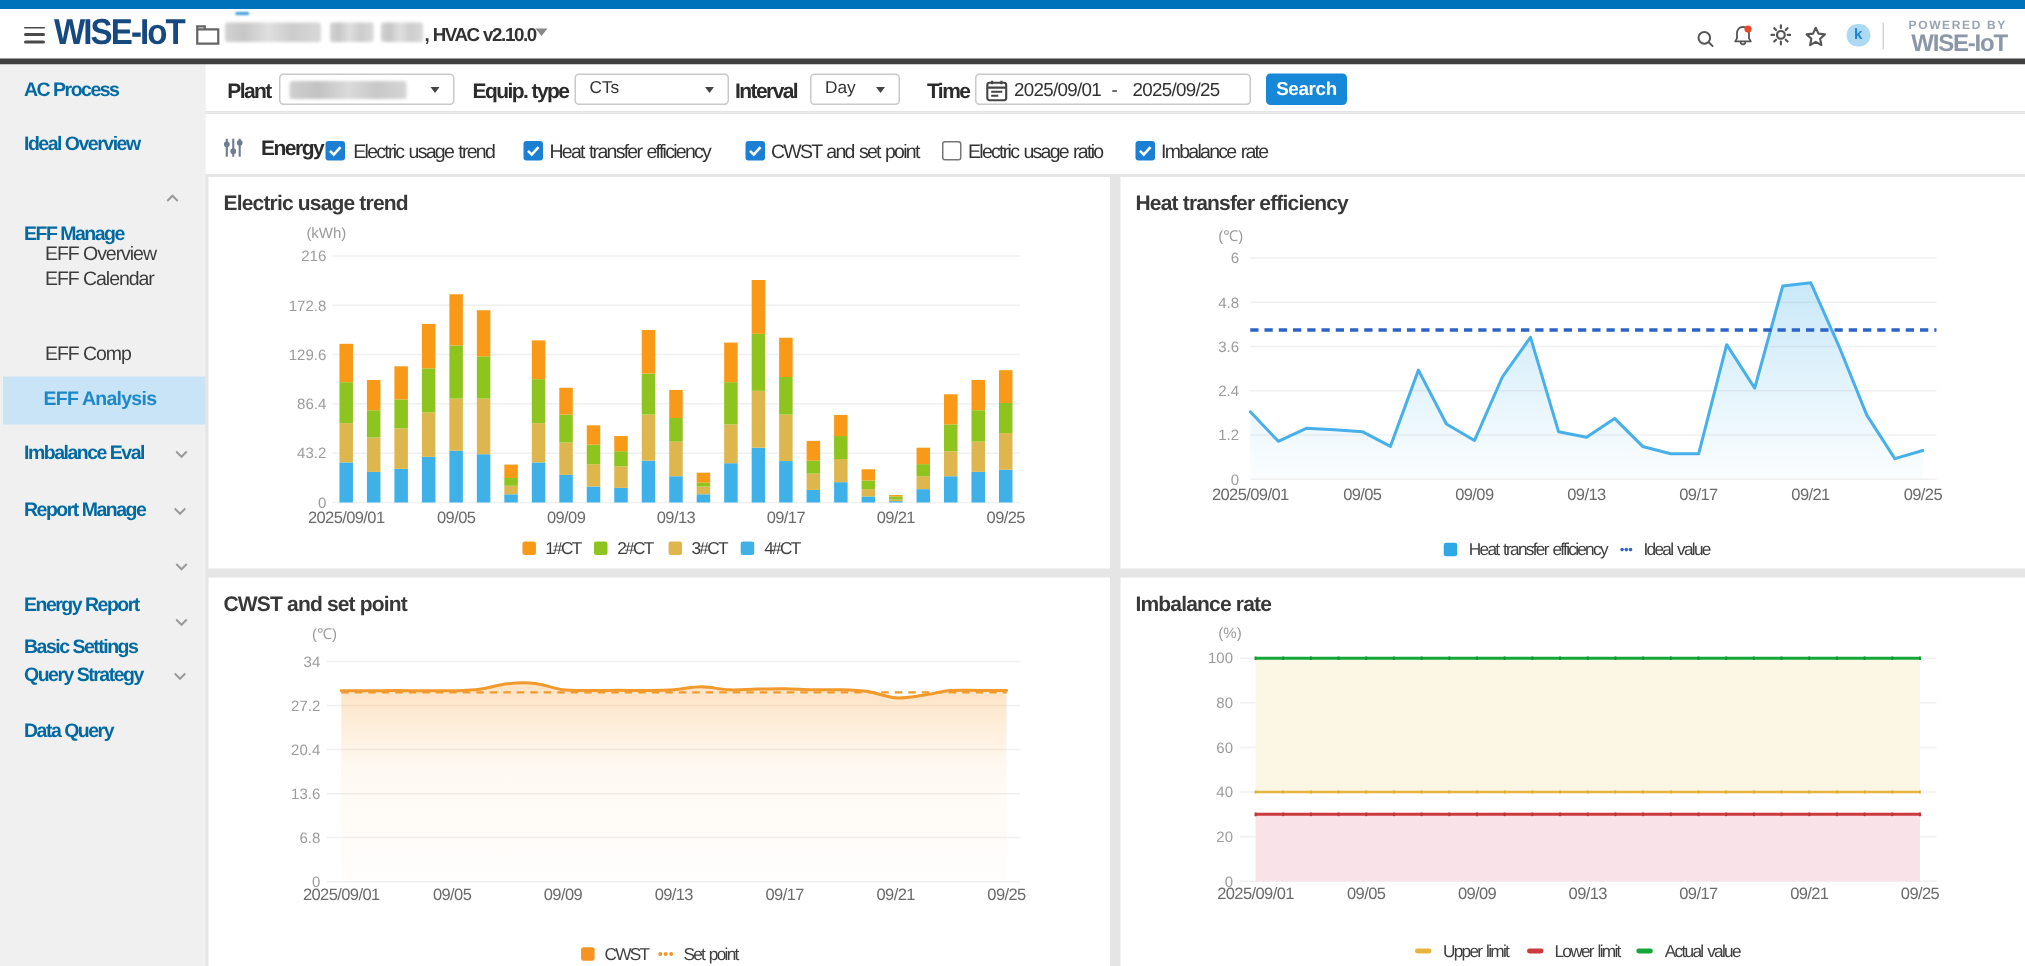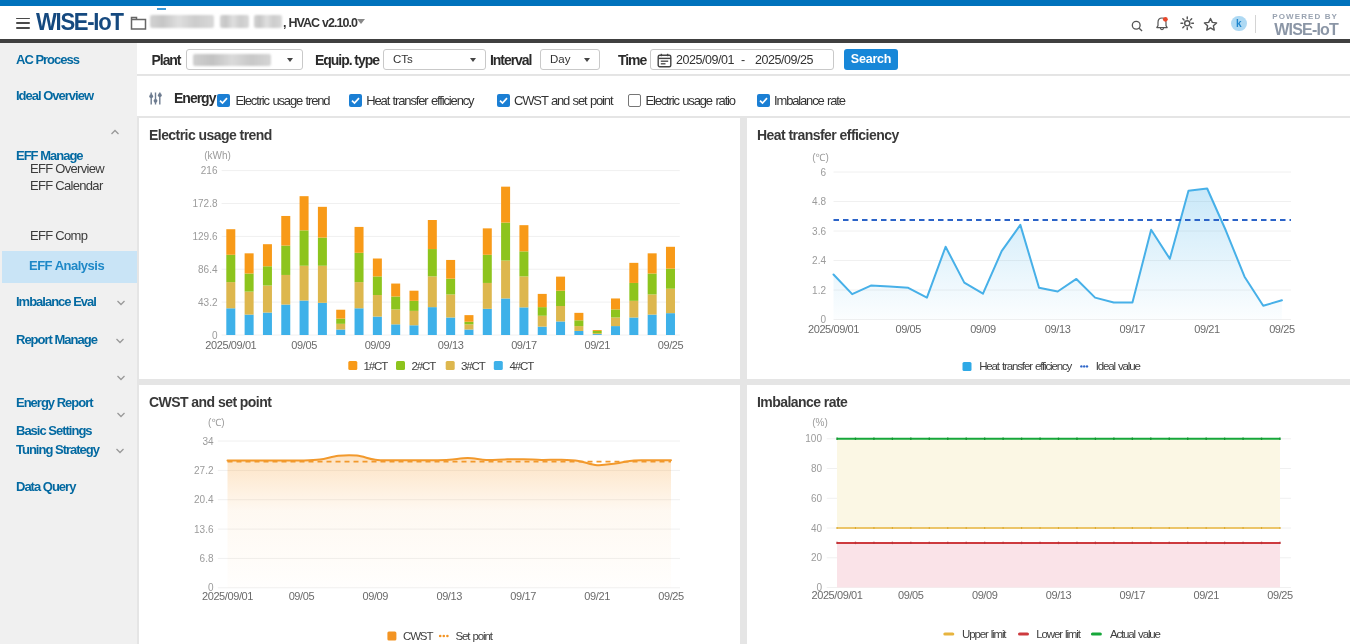--- a/index.html
+++ b/index.html
@@ -115,21 +115,21 @@
       <path d="M1.5 2 L5 5.5 L8.5 2" fill="none" stroke="#999" stroke-width="1.3"></path>
     </svg>
   <div class="m1" style="top:331px;margin-top:21px;">Energy Report</div>
   <svg class="abs" style="left:116px;top:331px;" width="10" height="7" viewBox="0 0 10 7">
       <path d="M1.5 2 L5 5.5 L8.5 2" fill="none" stroke="#999" stroke-width="1.3"></path>
     </svg>
   <div class="m1" style="top:380px;">Basic Settings</div>
   <svg class="abs" style="left:116px;top:368px;" width="10" height="7" viewBox="0 0 10 7">
       <path d="M1.5 2 L5 5.5 L8.5 2" fill="none" stroke="#999" stroke-width="1.3"></path>
     </svg>
-  <div class="m1" style="top:399px;">Tuning Strategy</div>
+  <div class="m1" style="top:399px;">Query Strategy</div>
   <svg class="abs" style="left:115px;top:404px;" width="10" height="7" viewBox="0 0 10 7">
       <path d="M1.5 2 L5 5.5 L8.5 2" fill="none" stroke="#999" stroke-width="1.3"></path>
     </svg>
   <div class="m1" style="top:435.5px;">Data Query</div>
 </div>
 
 <div class="abs" id="filterbar">
   <div class="flab" style="left:14.5px;">Plant</div>
   <div class="sel" style="left:49px;width:117px;">
     <div style="position:absolute;left:6px;top:4px;width:78px;height:12px;border-radius:2px;background:linear-gradient(90deg,#cfcfcf,#c2c2c2 25%,#dadada 50%,#c8c8c8 75%,#d5d5d5);filter:blur(1.2px);"></div>

